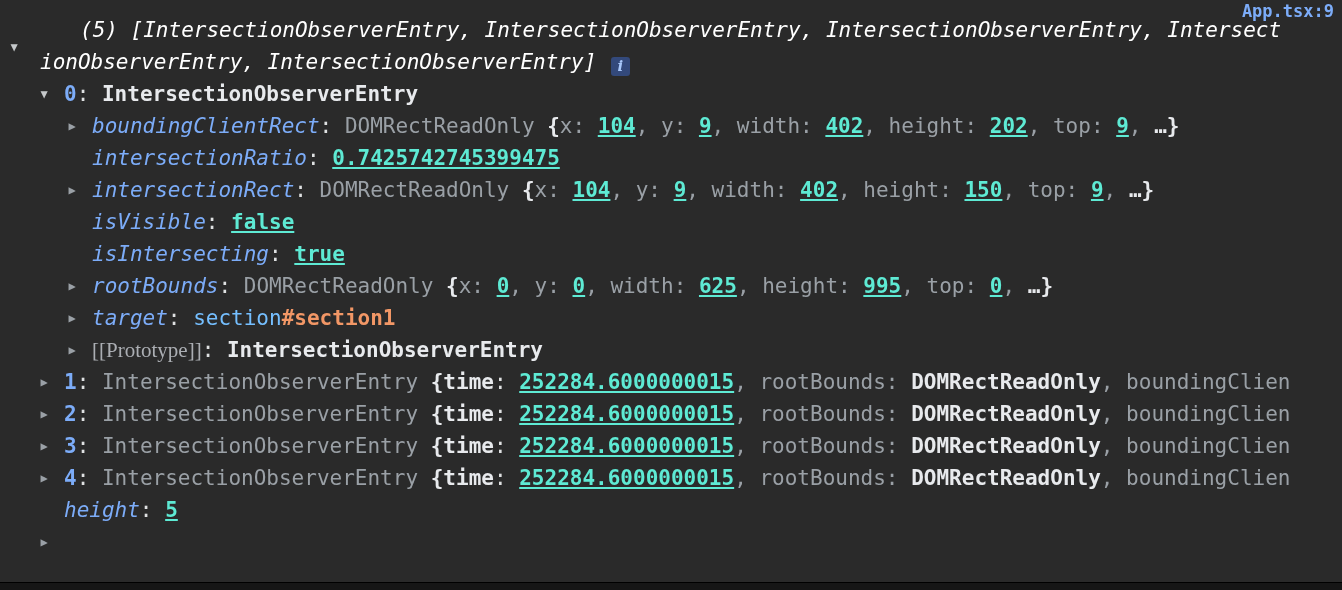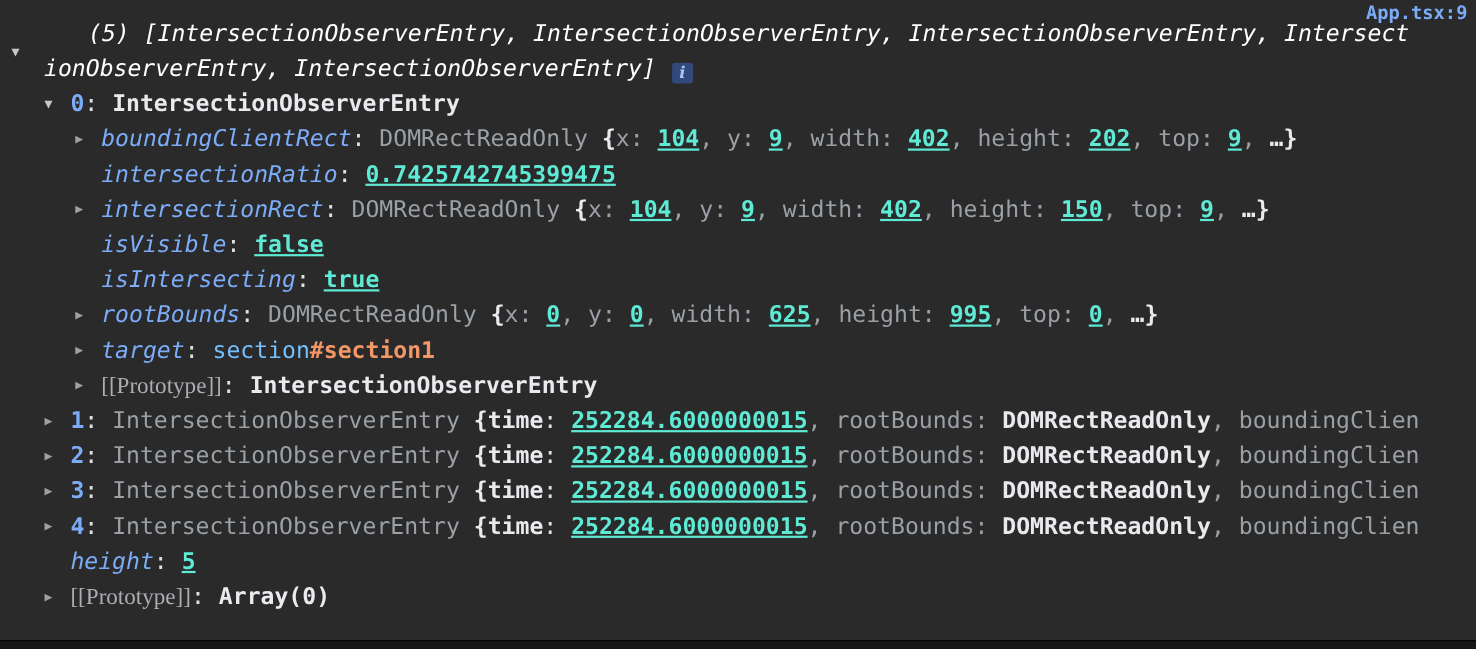--- a/index.html
+++ b/index.html
@@ -116,16 +116,16 @@
       <div class="row indent-2"><span class="content"><span class="s-key">isVisible</span><span class="s-white">: </span><span class="s-num">false</span></span></div>
       <div class="row indent-2"><span class="content"><span class="s-key">isIntersecting</span><span class="s-white">: </span><span class="s-num">true</span></span></div>
       <div class="row indent-2"><span class="expander">▶</span><span class="content"><span class="s-key">rootBounds</span><span class="s-white">: </span><span class="s-gray">DOMRectReadOnly </span><span class="s-bold">{</span><span class="s-gray">x: </span><span class="s-num">0</span><span class="s-gray">, y: </span><span class="s-num">0</span><span class="s-gray">, width: </span><span class="s-num">625</span><span class="s-gray">, height: </span><span class="s-num">995</span><span class="s-gray">, top: </span><span class="s-num">0</span><span class="s-gray">, </span><span class="s-bold">…}</span></span></div>
       <div class="row indent-2"><span class="expander">▶</span><span class="content"><span class="s-key">target</span><span class="s-white">: </span><span class="s-tag">section</span><span class="s-orange">#section1</span></span></div>
       <div class="row indent-2"><span class="expander">▶</span><span class="content"><span class="s-gray2">[[Prototype]]</span><span class="s-white">: </span><span class="s-bold">IntersectionObserverEntry</span></span></div>
       <div class="row indent-1"><span class="expander">▶</span><span class="content"><span class="s-idx">1</span><span class="s-white">: </span><span class="s-gray">IntersectionObserverEntry </span><span class="s-bold">{</span><span class="s-bold">time</span><span class="s-white">: </span><span class="s-num">252284.6000000015</span><span class="s-gray">, rootBounds: </span><span class="s-bold">DOMRectReadOnly</span><span class="s-gray">, boundingClien</span></span></div>
       <div class="row indent-1"><span class="expander">▶</span><span class="content"><span class="s-idx">2</span><span class="s-white">: </span><span class="s-gray">IntersectionObserverEntry </span><span class="s-bold">{</span><span class="s-bold">time</span><span class="s-white">: </span><span class="s-num">252284.6000000015</span><span class="s-gray">, rootBounds: </span><span class="s-bold">DOMRectReadOnly</span><span class="s-gray">, boundingClien</span></span></div>
       <div class="row indent-1"><span class="expander">▶</span><span class="content"><span class="s-idx">3</span><span class="s-white">: </span><span class="s-gray">IntersectionObserverEntry </span><span class="s-bold">{</span><span class="s-bold">time</span><span class="s-white">: </span><span class="s-num">252284.6000000015</span><span class="s-gray">, rootBounds: </span><span class="s-bold">DOMRectReadOnly</span><span class="s-gray">, boundingClien</span></span></div>
       <div class="row indent-1"><span class="expander">▶</span><span class="content"><span class="s-idx">4</span><span class="s-white">: </span><span class="s-gray">IntersectionObserverEntry </span><span class="s-bold">{</span><span class="s-bold">time</span><span class="s-white">: </span><span class="s-num">252284.6000000015</span><span class="s-gray">, rootBounds: </span><span class="s-bold">DOMRectReadOnly</span><span class="s-gray">, boundingClien</span></span></div>
       <div class="row indent-1"><span class="content"><span class="s-key">height</span><span class="s-white">: </span><span class="s-num">5</span></span></div>
-      <div class="row indent-1"><span class="expander">▶</span><span class="content"><span class="s-gray2">[[Prototype]]</span><span class="s-white">: </span><span class="s-bold">Array(0)</span></span></div>
+      <div class="row indent-1"><span class="expander">▶</span></div>
     </div>
   <div class="bottom-strip"></div>
 </div>
 
 </body></html>

